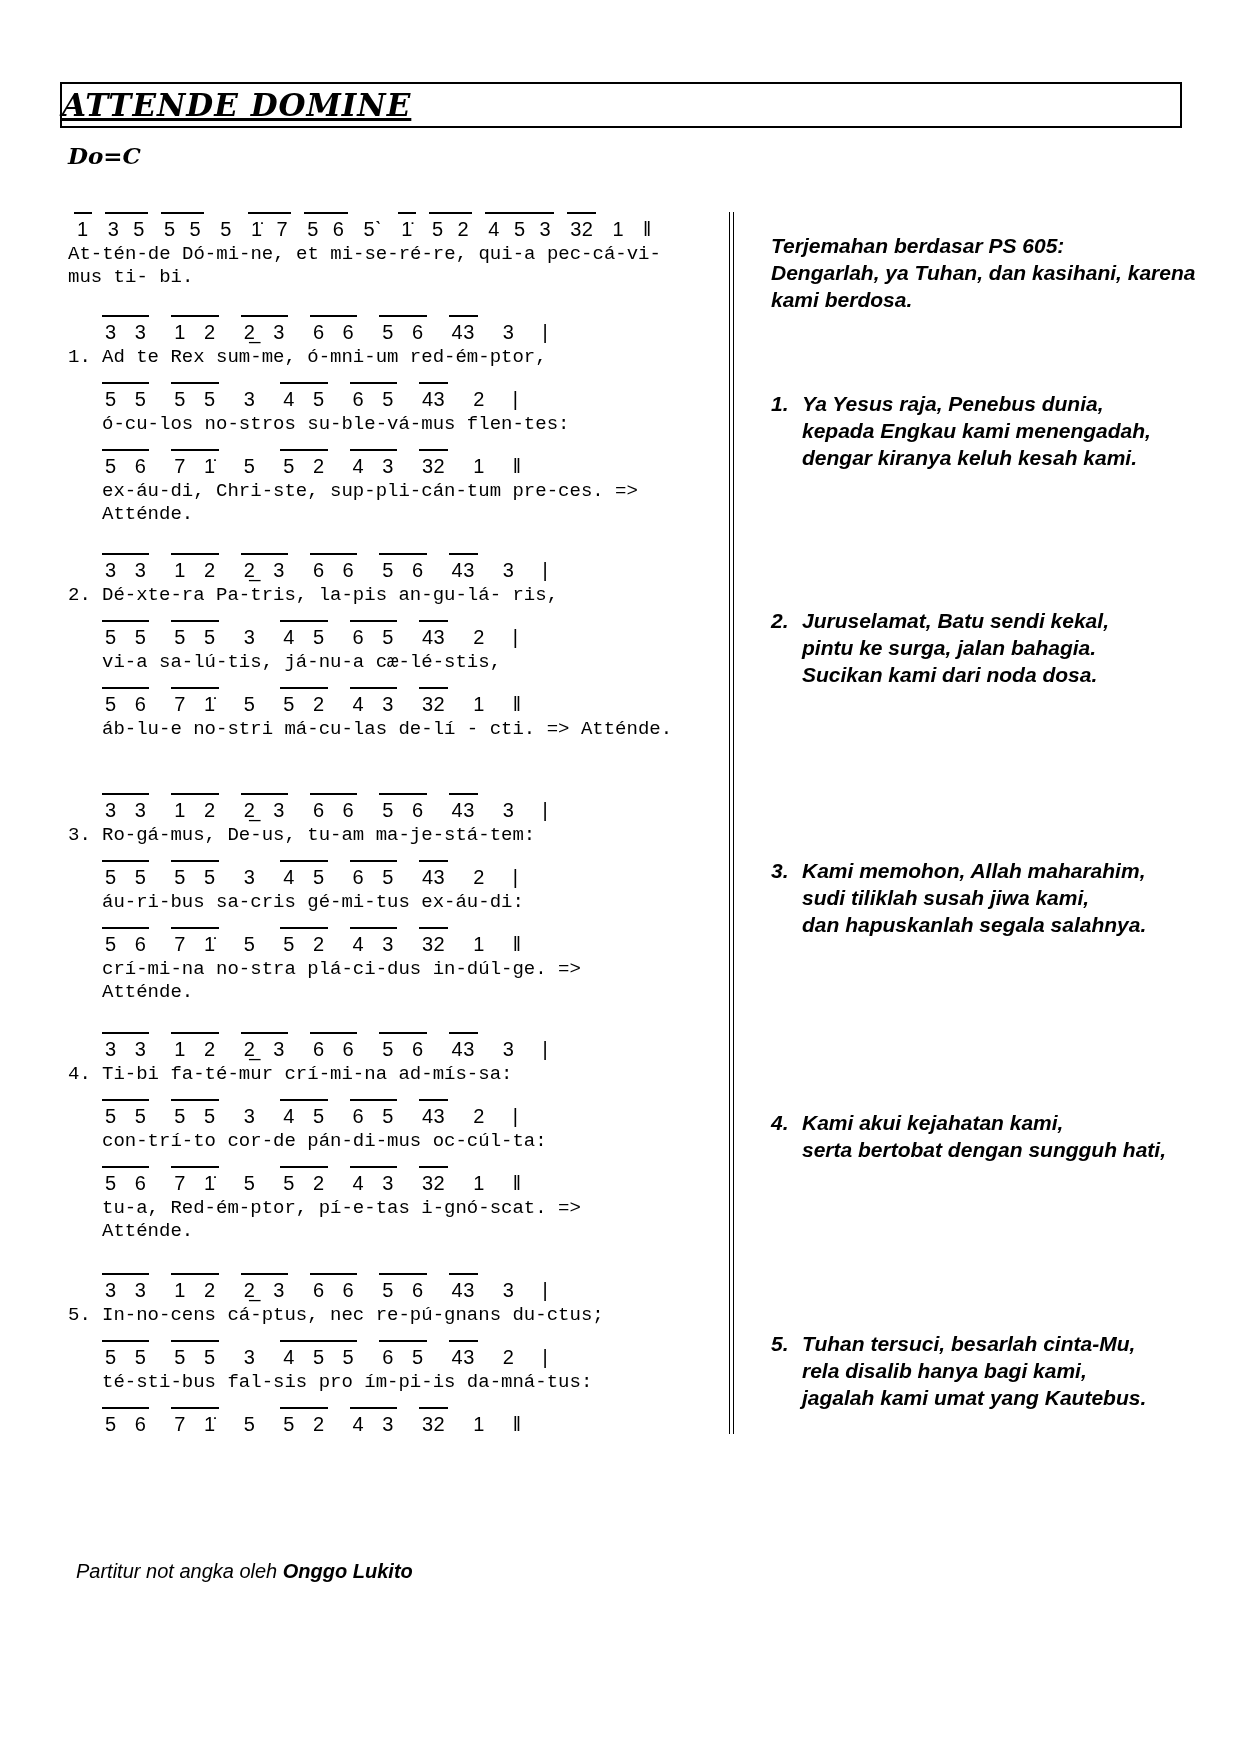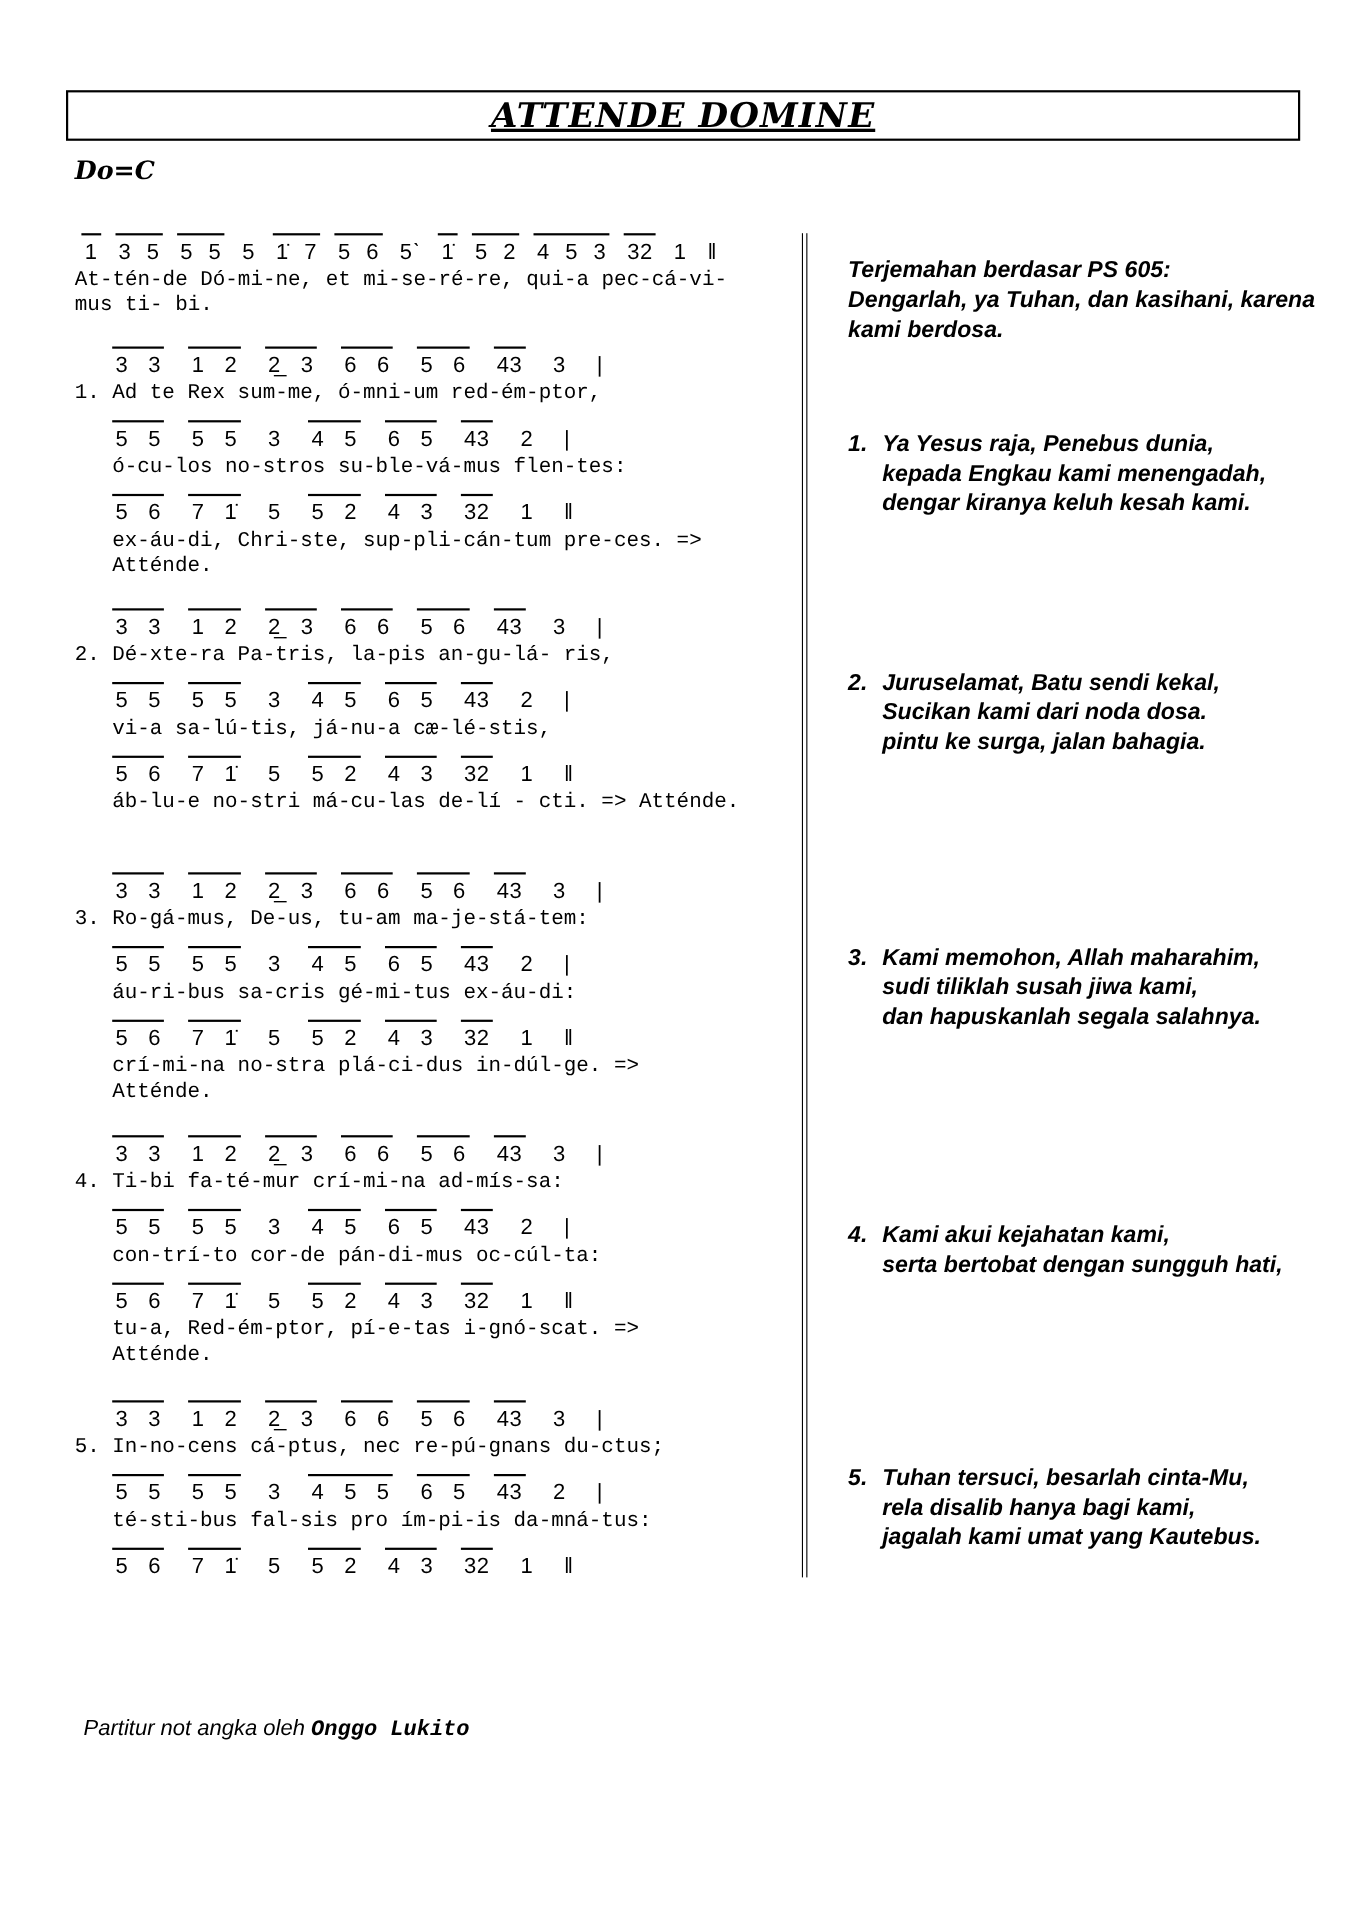--- a/index.html
+++ b/index.html
@@ -1,21 +1,21 @@
 <!DOCTYPE html>
 <html><head>
 <meta charset="utf-8">
 <style>
   html,body{margin:0;padding:0;background:#e8e8e8;}
   #page{position:relative;width:1240px;height:1754px;background:#ffffff;margin:0 auto;
         font-family:"Liberation Sans",sans-serif;color:#000;overflow:hidden;}
 
   
   #title-box{position:absolute;left:60px;top:82px;width:1118px;height:42px;
-             border:2px solid #000;display:flex;align-items:center;justify-content:center;}
+             border:2px solid #000;display:flex;align-items:center;justify-content:flex-start;}
   #page-title{font-family:"DejaVu Serif",serif;font-style:italic;font-weight:bold;
               font-size:31px;text-decoration:underline;letter-spacing:1px;}
 
   
   #key-sig{position:absolute;left:68px;top:142px;font-family:"DejaVu Serif",serif;
            font-style:italic;font-weight:bold;font-size:23px;}
 
   
   #music-col{position:absolute;left:68px;top:0;width:610px;}
   .mblock{position:absolute;left:0;width:610px;}
@@ -37,21 +37,21 @@
 
   
   #trans-col{position:absolute;left:755px;top:0;width:440px;
              font-style:italic;font-size:21px;line-height:27px;}
   .tblock{position:absolute;left:16px;width:440px;font-weight:bold;}
   .trow{display:flex;}
   .tnum{flex:none;width:31px;}
 
   
   #footer{position:absolute;left:76px;top:1560px;font-style:italic;font-size:20px;}
-  #footer .author{font-weight:bold;font-family:Liberation Mono, monospace;}
+  #footer .author{font-weight:bold;}
 </style>
 </head>
 <body>
 
 <div id="page">
 
   <div id="title-box">
     <span id="page-title">ATTENDE DOMINE</span>
   </div>
 
@@ -354,25 +354,25 @@
           <span class="ttext">dengar kiranya keluh kesah kami.</span>
         </div>
       </div>
       <div class="tblock" style="top: 607px;">
         <div class="trow">
           <span class="tnum">2.</span>
           <span class="ttext">Juruselamat, Batu sendi kekal,</span>
         </div>
         <div class="trow">
           <span class="tnum"></span>
+          <span class="ttext">pintu ke surga, jalan bahagia.</span>
+        </div>
+        <div class="trow">
+          <span class="tnum"></span>
           <span class="ttext">Sucikan kami dari noda dosa.</span>
-        </div>
-        <div class="trow">
-          <span class="tnum"></span>
-          <span class="ttext">pintu ke surga, jalan bahagia.</span>
         </div>
       </div>
       <div class="tblock" style="top: 857px;">
         <div class="trow">
           <span class="tnum">3.</span>
           <span class="ttext">Kami memohon, Allah maharahim,</span>
         </div>
         <div class="trow">
           <span class="tnum"></span>
           <span class="ttext">sudi tiliklah susah jiwa kami,</span>

